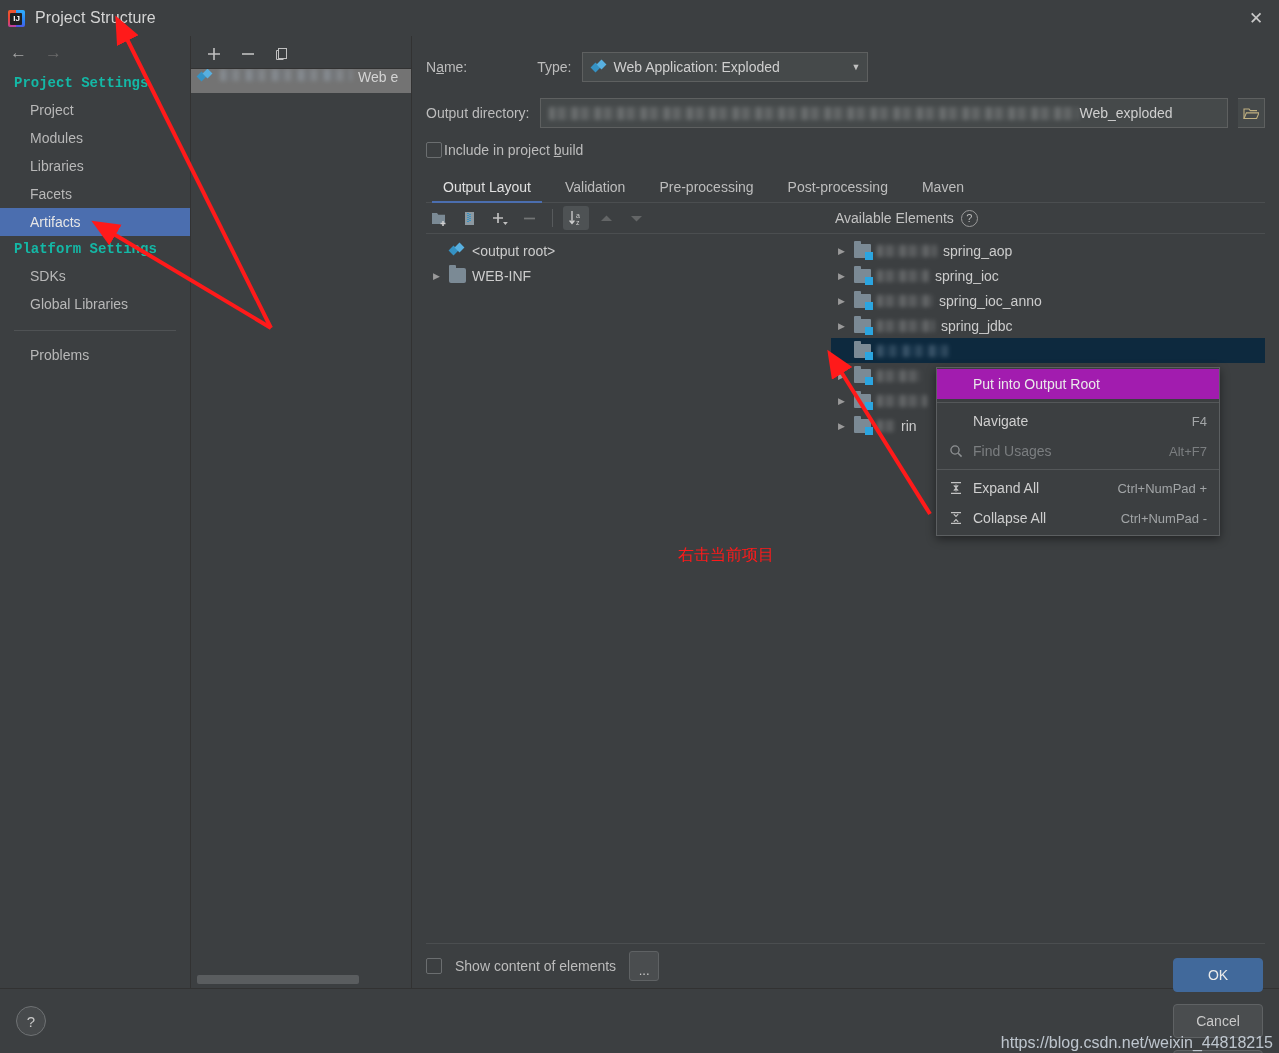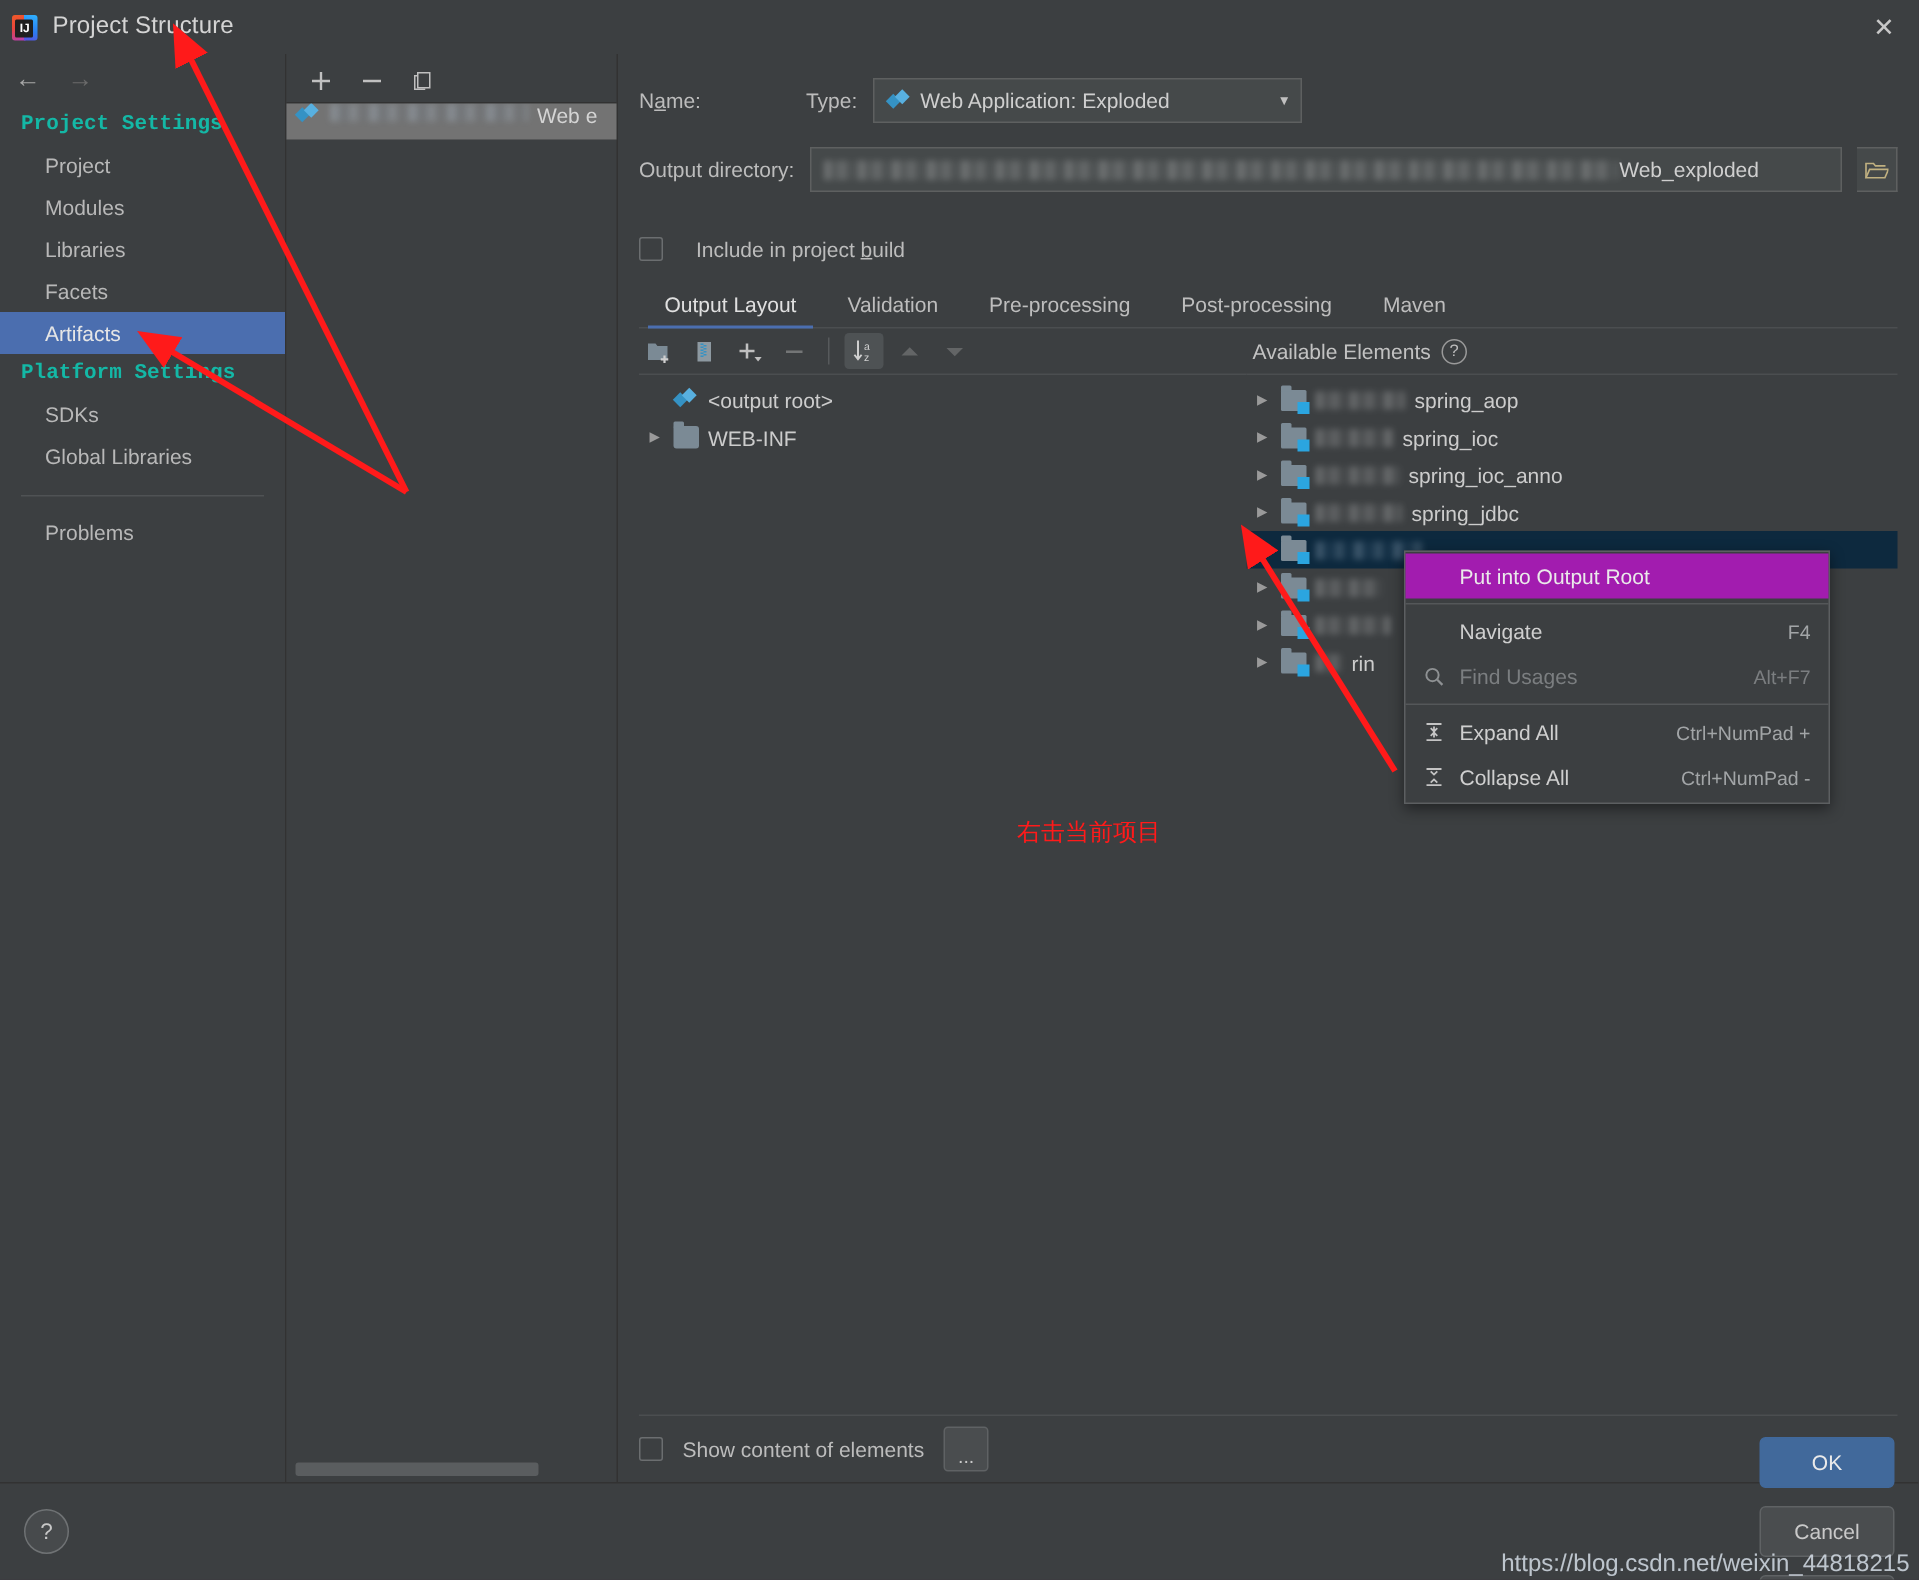--- a/index.html
+++ b/index.html
@@ -224,22 +224,22 @@
     width: 26px; height: 28px;
     background: #45494a;
     border: 1px solid #5e6060;
     border-left: none;
     display: flex; align-items: center; justify-content: center;
     color: #c4a86a; cursor: pointer;
   }
   .row-check {
     display: flex;
     align-items: center;
-    gap: 22px;
-    margin-top: 30px;
+    gap: 2px;
+    margin-top: 14px;
     font-size: 14px;
     color: #bcbcbc;
   }
   .cbox {
     width: 14px; height: 14px;
     border: 1px solid #6b6e70;
     background: #3c3f41;
     border-radius: 2px;
     cursor: pointer;
     flex: 0 0 auto;

